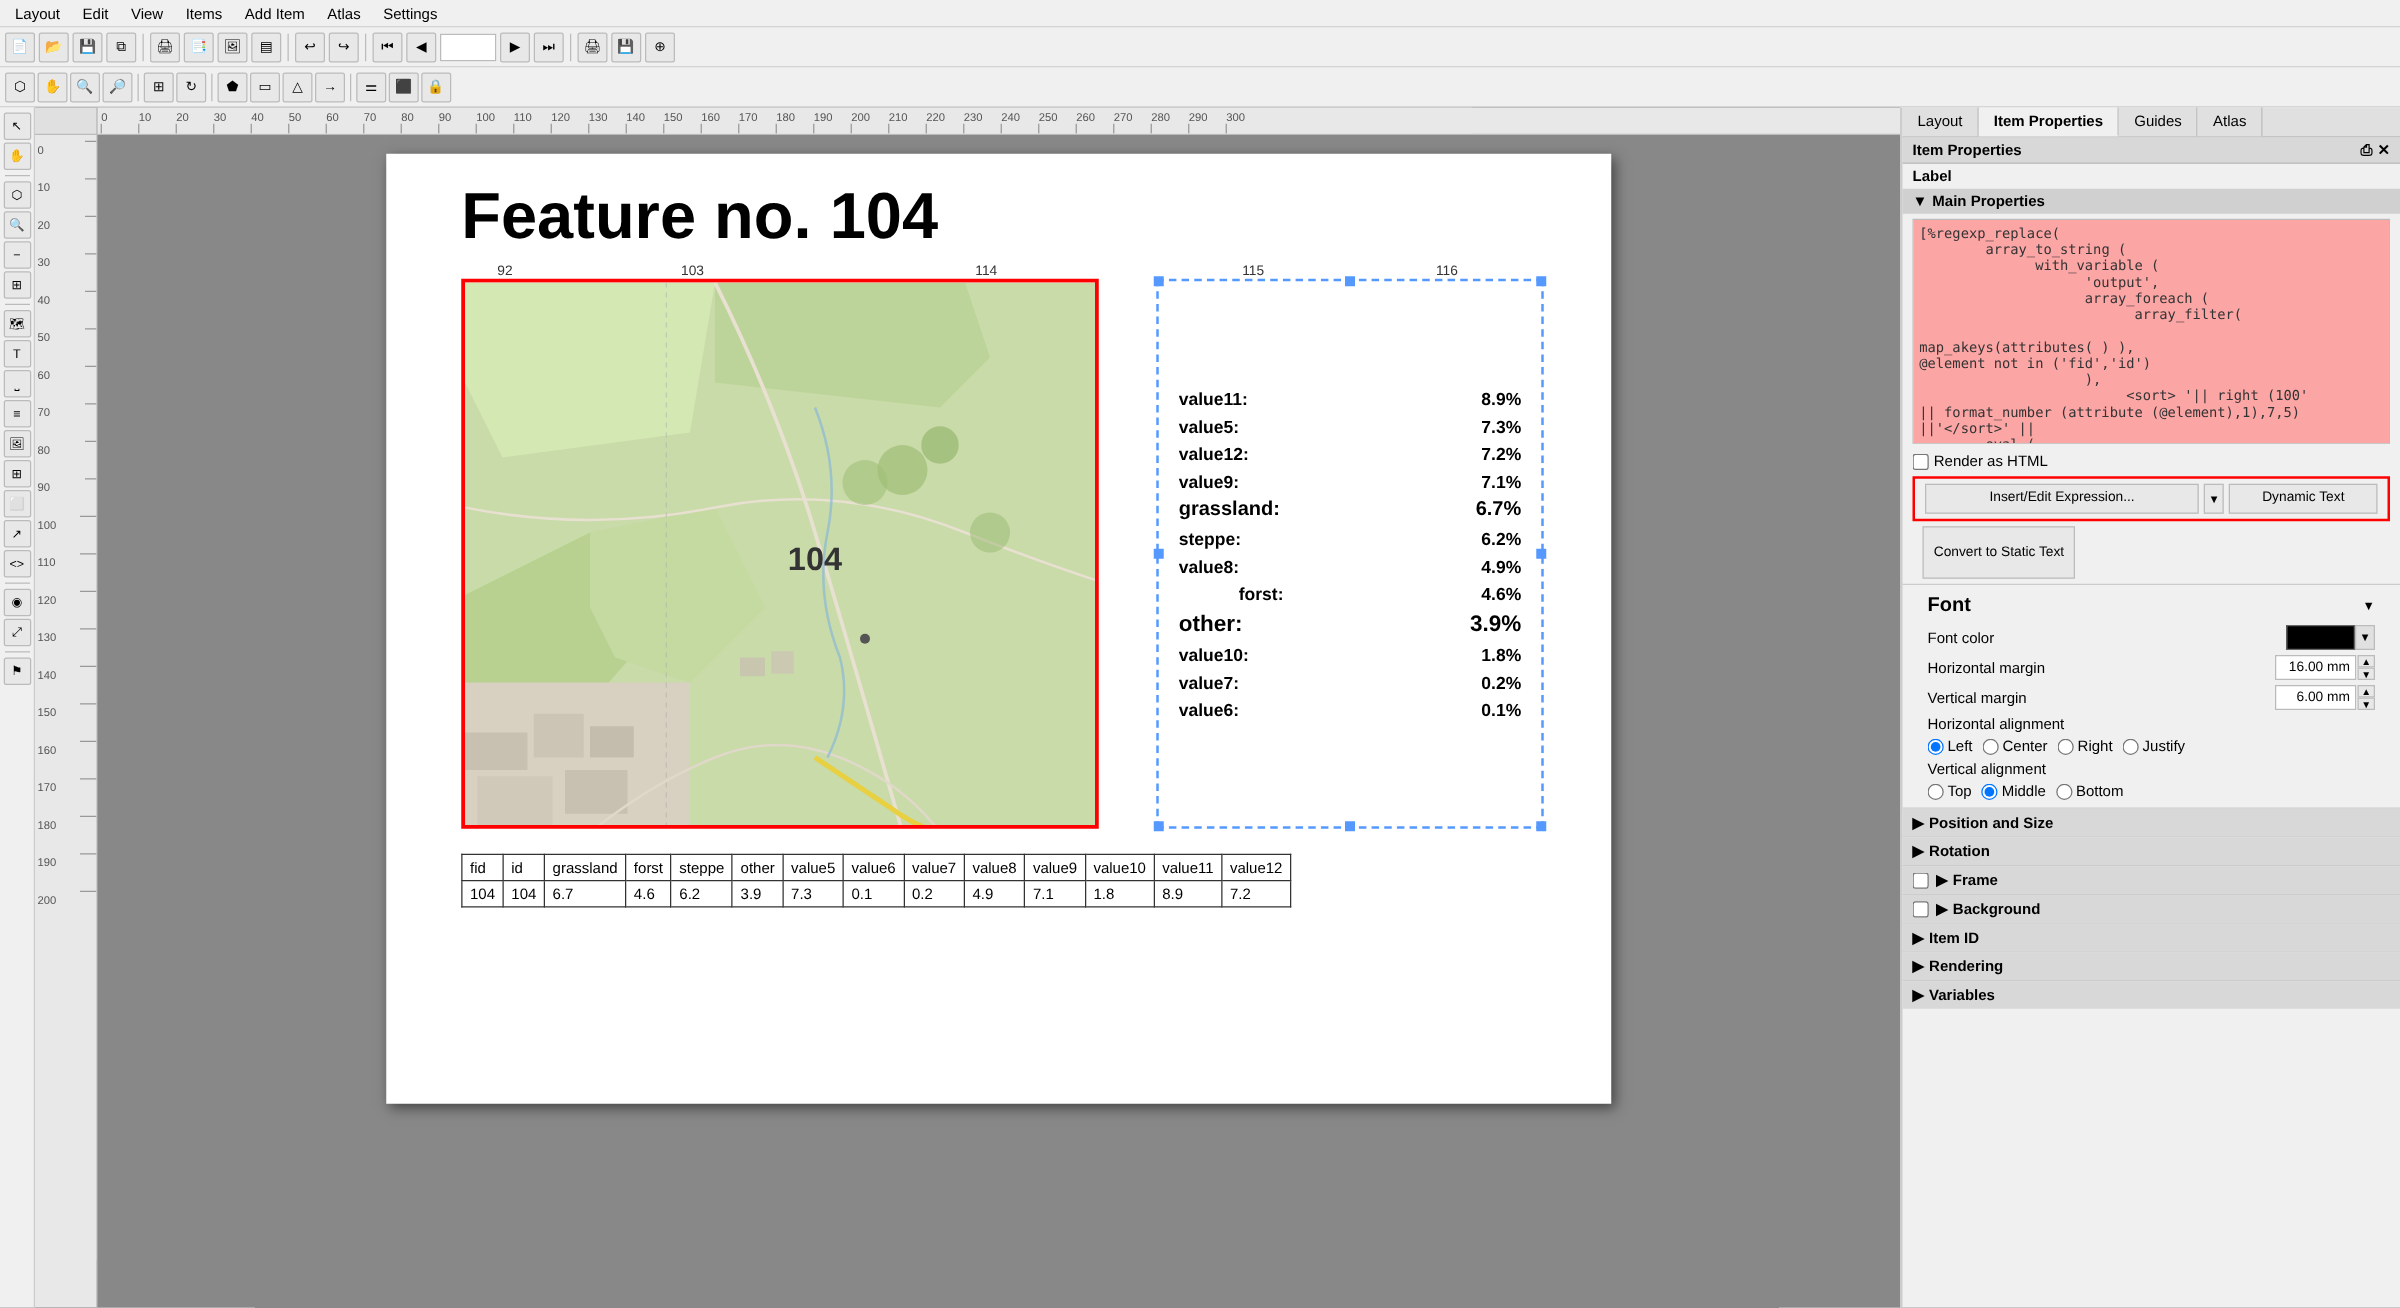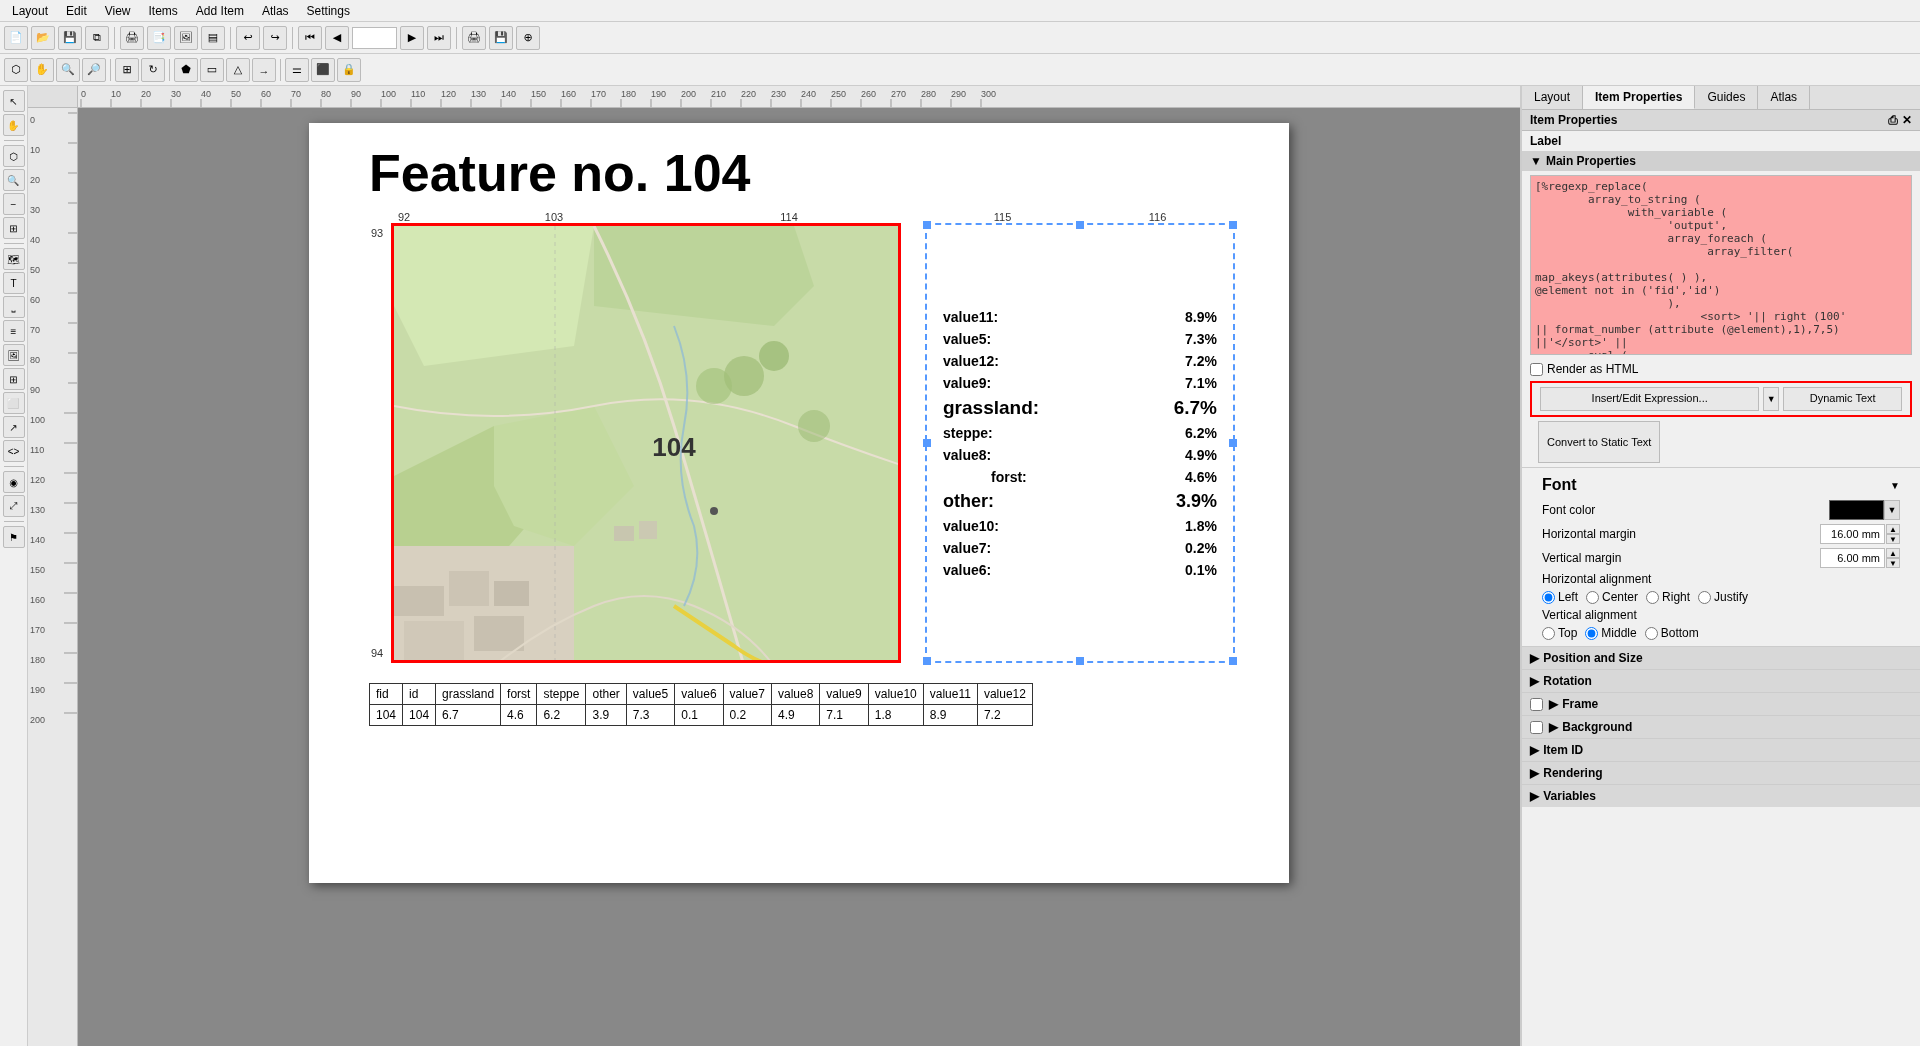--- a/index.html
+++ b/index.html
@@ -292,24 +292,20 @@
             <div style="position:relative;">
 
               <div style="display:flex; font-size:11px; color:#333; margin-bottom:0;">
                 <div style="width:70px; text-align:center;">92</div>
                 <div style="width:230px; text-align:center;">103</div>
                 <div style="width:240px; text-align:center;">114</div>
               </div>
 
               <div style="display:flex; align-items:stretch;">
 
-                <div style="display:flex; flex-direction:column; justify-content:space-between; font-size:11px; color:#333; padding:4px 2px; width:22px;">
-                  <div>93</div>
-                  <div>94</div>
-                </div>
 
                 <div style="position:relative; width:510px; height:440px; border:3px solid red; overflow:hidden; flex-shrink:0;">
 
                   <svg width="510" height="440" style="position:absolute; top:0; left:0;">
                     <defs>
                       <radialGradient id="grad1" cx="30%" cy="30%">
                         <stop offset="0%" stop-color="#d8ebb5"></stop>
                         <stop offset="100%" stop-color="#a8c880"></stop>
                       </radialGradient>
                     </defs>
@@ -384,21 +380,21 @@
                         <span>7.3%</span>
                       </div>
                       <div style="display: flex; justify-content: space-between; font-size: 14px; font-weight: bold; padding: 3px 0px;">
                         <span>value12:</span>
                         <span>7.2%</span>
                       </div>
                       <div style="display: flex; justify-content: space-between; font-size: 14px; font-weight: bold; padding: 3px 0px;">
                         <span>value9:</span>
                         <span>7.1%</span>
                       </div>
-                      <div style="display: flex; justify-content: space-between; font-size: 19px; font-weight: bold; padding: 3px 0px; gap: 36px;">
+                      <div style="display: flex; justify-content: space-between; font-size: 16px; font-weight: bold; padding: 3px 0px; gap: 36px;">
                         <span>grassland:</span>
                         <span>6.7%</span>
                       </div>
                       <div style="display: flex; justify-content: space-between; font-size: 14px; font-weight: bold; padding: 3px 0px;">
                         <span>steppe:</span>
                         <span>6.2%</span>
                       </div>
                       <div style="display: flex; justify-content: space-between; font-size: 14px; font-weight: bold; padding: 3px 0px;">
                         <span>value8:</span>
                         <span>4.9%</span>

